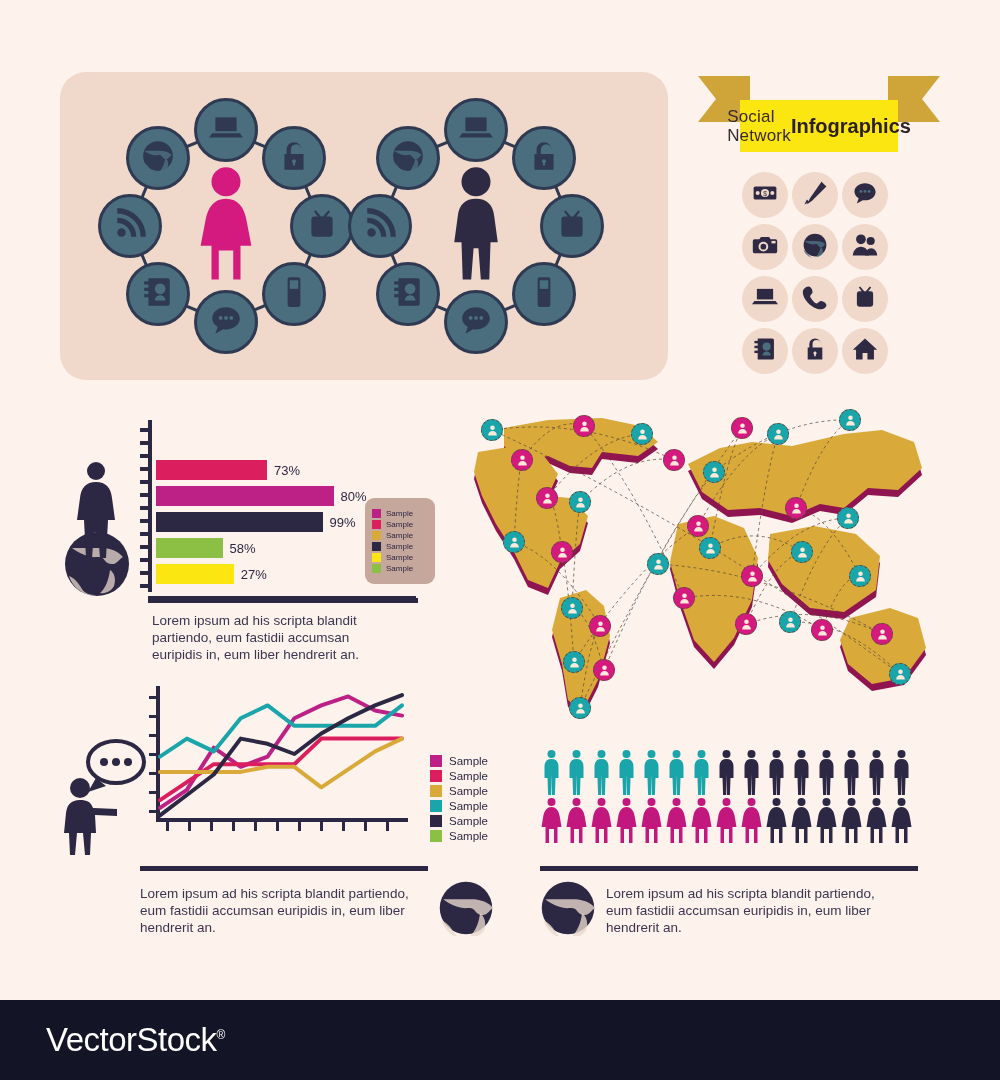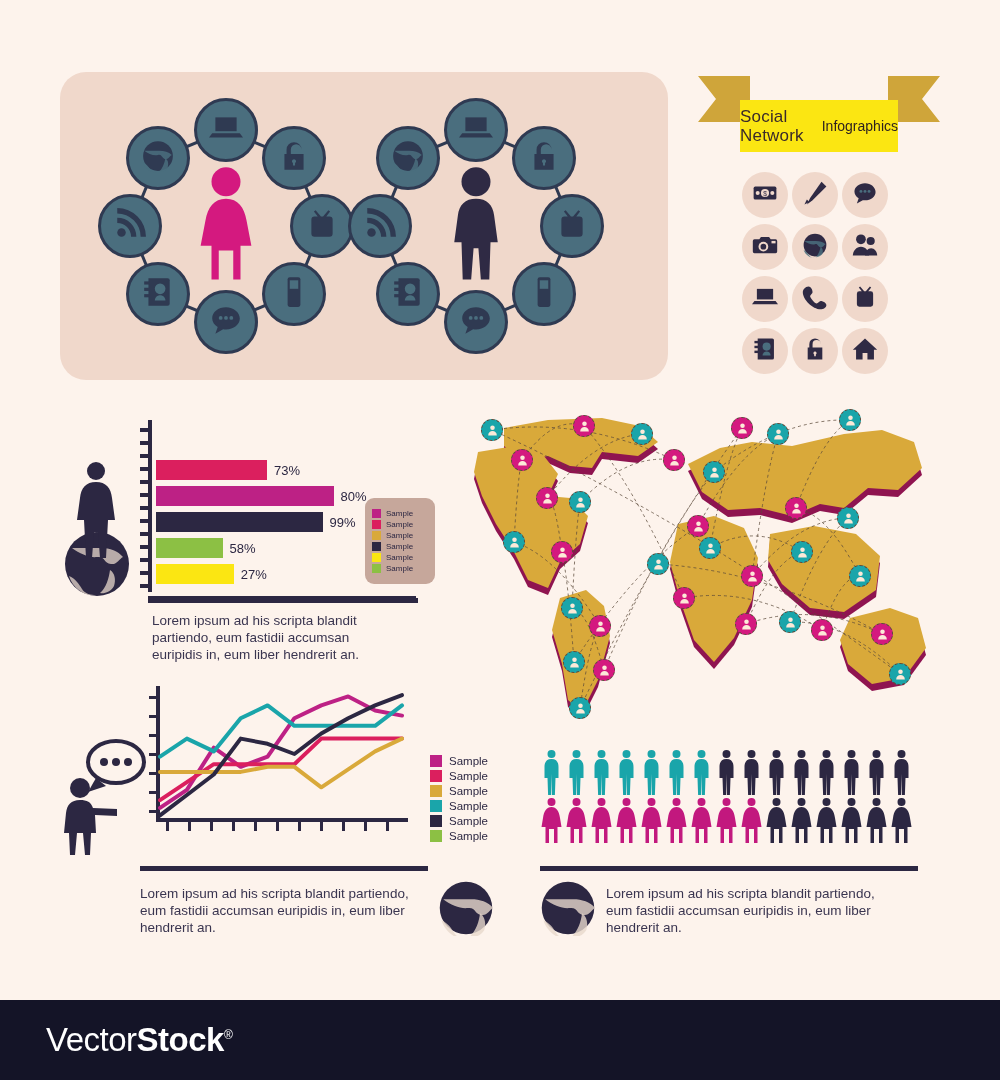--- a/index.html
+++ b/index.html
@@ -36,21 +36,21 @@
   .banner .tail.l{ left:0; clip-path:polygon(0 0,100% 0,100% 100%,0 100%,18px 50%); }
   .banner .tail.r{ right:0; clip-path:polygon(0 0,100% 0,calc(100% - 18px) 50%,100% 100%,0 100%); }
   .banner .fold{ position:absolute; top:50px; width:18px; height:11px; background:#c79a2f; }
   .banner .fold.l{ left:42px; clip-path:polygon(0 0,100% 0,100% 100%); }
   .banner .fold.r{ right:42px; clip-path:polygon(0 0,100% 0,0 100%); }
   .banner .plate{
     position:absolute; left:42px; top:0; width:158px; height:52px; background:#fbe612;
     display:flex; flex-direction:row; align-items:center; justify-content:center;margin-top:32px;
   }
   .banner .t1{ font-size:17px; color:#3a2a2a; letter-spacing:.2px; line-height:19px; }
-  .banner .t2{ font-size:14px; font-weight:normal; color:#2b1f1f; line-height:17px; }
+  .banner .t2{ font-size:20px; font-weight:bold; color:#2b1f1f; line-height:17px; }
 
   
   .icon-grid{
     position:absolute; left:742px; top:172px; width:148px;
     display:grid; grid-template-columns:repeat(3,46px); gap:6px 4px;
   }
   .ic{ width:46px; height:46px; border-radius:50%; background:#f0d8cb;
        display:flex; align-items:center; justify-content:center; }
   .ic svg{ width:26px; height:26px; fill:#2f2a44; }
 
@@ -90,21 +90,21 @@
   .foot-right{ position:absolute; left:540px; top:880px; width:380px; display:flex; align-items:center; gap:10px; }
   .globe-sm svg{ width:56px; height:56px; fill:#2c2742; }
 
   
   .footer{
     position:absolute; left:0; top:1000px; width:1000px; height:80px;
     background:#141427; display:flex; align-items:center; justify-content:space-between;
     padding:0 46px;
   }
   .vs-logo{ font-size:33px; color:#fff; letter-spacing:-.5px; }
-  .vs-logo b{ font-weight:bold; }
+  .vs-logo b{ font-weight:normal; }
   .vs-logo sup{ font-size:12px; vertical-align:super; }
   .vs-url{ font-size:19px; color:#fff; }
 
   
   .map-wrap{ position:absolute; left:452px; top:412px; width:500px; height:320px; }
   .pin{ position:absolute; width:22px; height:22px; border-radius:50%;
         border:1.5px dashed #5b4a3a; display:flex; align-items:center; justify-content:center; }
   .pin svg{ width:13px; height:13px; fill:#fce9d8; }
 </style>
 </head>

